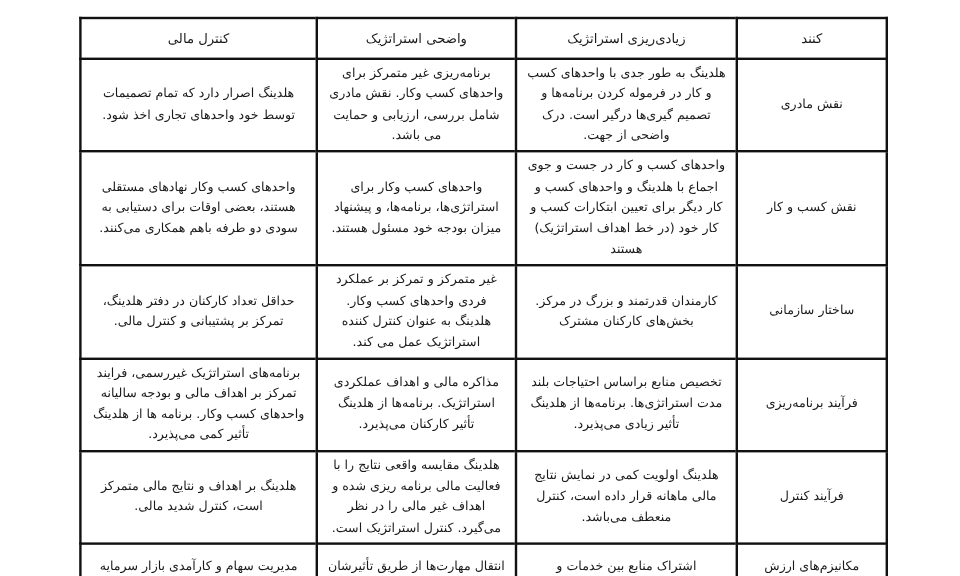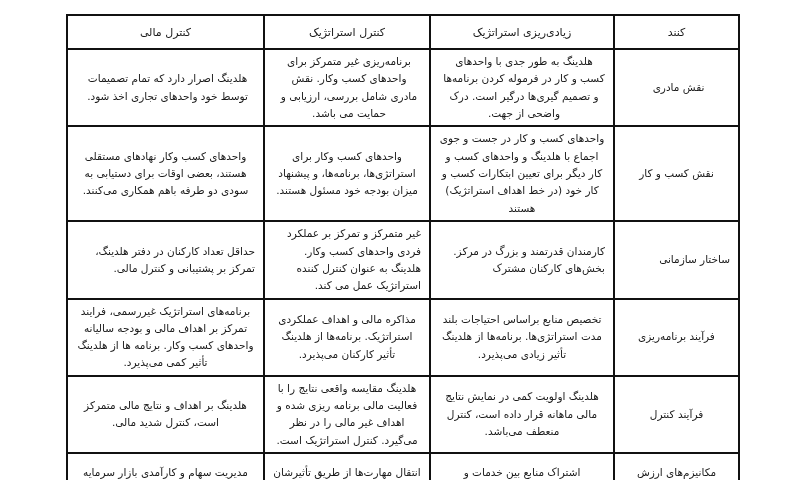--- a/index.html
+++ b/index.html
@@ -42,43 +42,43 @@
     text-align: center;
   }
   table.matrix td {
     font-size: 10.5px;
     line-height: 1.65;
   }
   col.c-aspect   { width: 125px; }
   col.c-plan     { width: 184px; }
   col.c-scontrol { width: 166px; }
   col.c-fcontrol { width: 197px; }
-  tr.r1 td { height: 63px; padding-left: 12px; }
+  tr.r1 td { height: 63px; }
   tr.r2 td { height: 87px; }
-  tr.r3 td { height: 58px; text-align: right; }
+  tr.r3 td { height: 58px; }
   tr.r4 td { height: 62px; }
   tr.r5 td { height: 60px; }
   tr.r6 td { height: 48px; }
 </style>
 </head>
 <body>
 
 <div class="page">
   <table class="matrix">
     <colgroup>
       <col class="c-aspect">
       <col class="c-plan">
       <col class="c-scontrol">
       <col class="c-fcontrol">
     </colgroup>
     <thead>
       <tr>
         <th>کنند</th>
         <th>زیادی‌ریزی استراتژیک</th>
-        <th>کنترل استراتژیک</th>
+        <th>واضحی استراتژیک</th>
         <th>کنترل مالی</th>
       </tr>
     </thead>
     <tbody>
       <tr class="r1">
         <td>نقش مادری</td>
         <td>هلدینگ به طور جدی با واحدهای کسب و کار در فرموله کردن برنامه‌ها و تصمیم گیری‌ها درگیر است. درک واضحی از جهت.</td>
         <td>برنامه‌ریزی غیر متمرکز برای واحدهای کسب وکار. نقش مادری شامل بررسی، ارزیابی و حمایت می باشد.</td>
         <td>هلدینگ اصرار دارد که تمام تصمیمات توسط خود واحدهای تجاری اخذ شود.</td>
       </tr>

